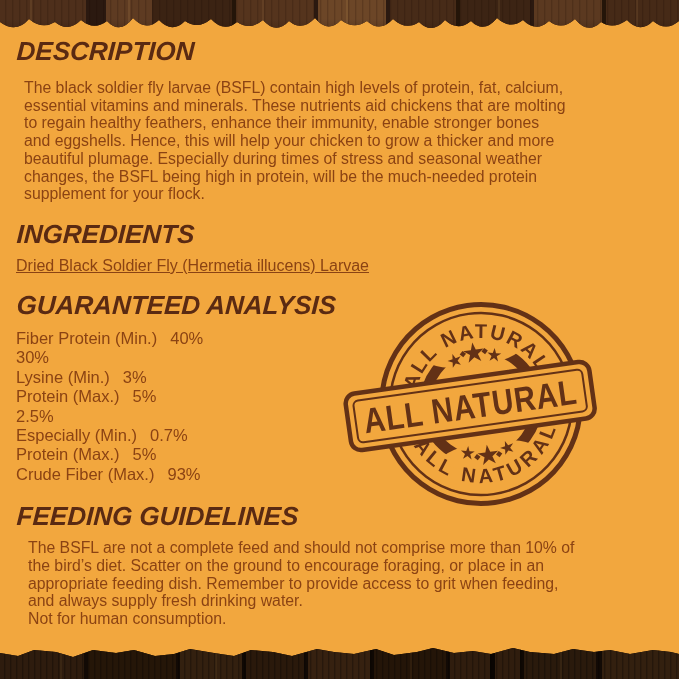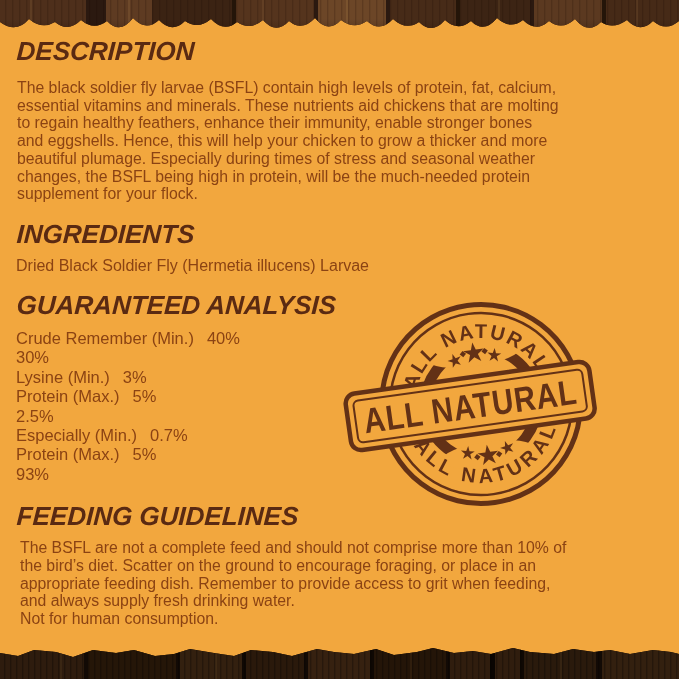--- a/index.html
+++ b/index.html
@@ -5,30 +5,30 @@
   html,body{margin:0;padding:0;}
   body{width:679px;height:679px;overflow:hidden;font-family:"Liberation Sans",sans-serif;}
   .page{position:relative;width:679px;height:679px;background:#F2A73E;overflow:hidden;}
   .wood{position:absolute;left:0;width:679px;display:block;}
   .wood-top{top:0;}
   .wood-bottom{bottom:0;}
   .content{position:absolute;left:16px;top:36px;right:6px;}
   h2.heading{font-style:italic;font-weight:700;font-size:26px;line-height:30px;
     color:#5A2A12;margin:0;display:inline-block;transform:skewX(-3deg);
     transform-origin:left bottom;letter-spacing:0;}
-  p.body{margin:13px 1px 0;font-size:15.8px;line-height:17.7px;color:#8B4313;
+  p.body{margin:13px 8px 0;font-size:15.8px;line-height:17.7px;color:#8B4313;
     white-space:pre-line;}
   section{display:block;}
   .sec-ing{margin-top:16px;}
-  p.ing{margin:8px 0 0;font-size:16px;line-height:18px;color:#8B4313;}
+  p.ing{margin:8px 0 0;font-size:16px;line-height:18px;color:#8B4313;text-decoration:underline;}
   .sec-ga{margin-top:15px;}
   .analysis{margin-top:9px;font-size:16.5px;line-height:19.4px;color:#8B4313;}
   .arow{display:flex;gap:13px;}
   .sec-feed{margin-top:17px;}
-  p.feed{margin:8px 4px 0;}
+  p.feed{margin:8px 12px 0;}
   .stamp{position:absolute;left:342px;top:296px;opacity:.95;}
 </style>
 </head>
 <body>
 
 <div class="page">
 
   <svg class="wood wood-top" width="679" height="38" viewBox="0 0 679 38" aria-hidden="true">
     <defs>
       <clipPath id="clipTop">
@@ -94,21 +94,21 @@
     <section class="sec-ing">
       <h2 class="heading">INGREDIENTS</h2>
       <p class="ing">Dried Black Soldier Fly (Hermetia illucens) Larvae</p>
     </section>
 
     <section class="sec-ga">
       <h2 class="heading">GUARANTEED ANALYSIS</h2>
       <div class="analysis">
 
           <div class="arow">
-            <span class="alabel">Crude Remember (Min.)</span>
+            <span class="alabel">Fiber Protein (Min.)</span>
             <span class="avalue">40%</span>
           </div>
 
           <div class="arow">
             <span class="avalue">30%</span>
           </div>
 
           <div class="arow">
             <span class="alabel">Lysine (Min.)</span>
             <span class="avalue">3%</span>
@@ -127,20 +127,21 @@
             <span class="alabel">Especially (Min.)</span>
             <span class="avalue">0.7%</span>
           </div>
 
           <div class="arow">
             <span class="alabel">Protein (Max.)</span>
             <span class="avalue">5%</span>
           </div>
 
           <div class="arow">
+            <span class="alabel">Crude Fiber (Max.)</span>
             <span class="avalue">93%</span>
           </div>
         </div>
     </section>
 
     <section class="sec-feed">
       <h2 class="heading">FEEDING GUIDELINES</h2>
       <p class="body feed">The BSFL are not a complete feed and should not comprise more than 10% of
 the bird’s diet. Scatter on the ground to encourage foraging, or place in an
 appropriate feeding dish. Remember to provide access to grit when feeding,

